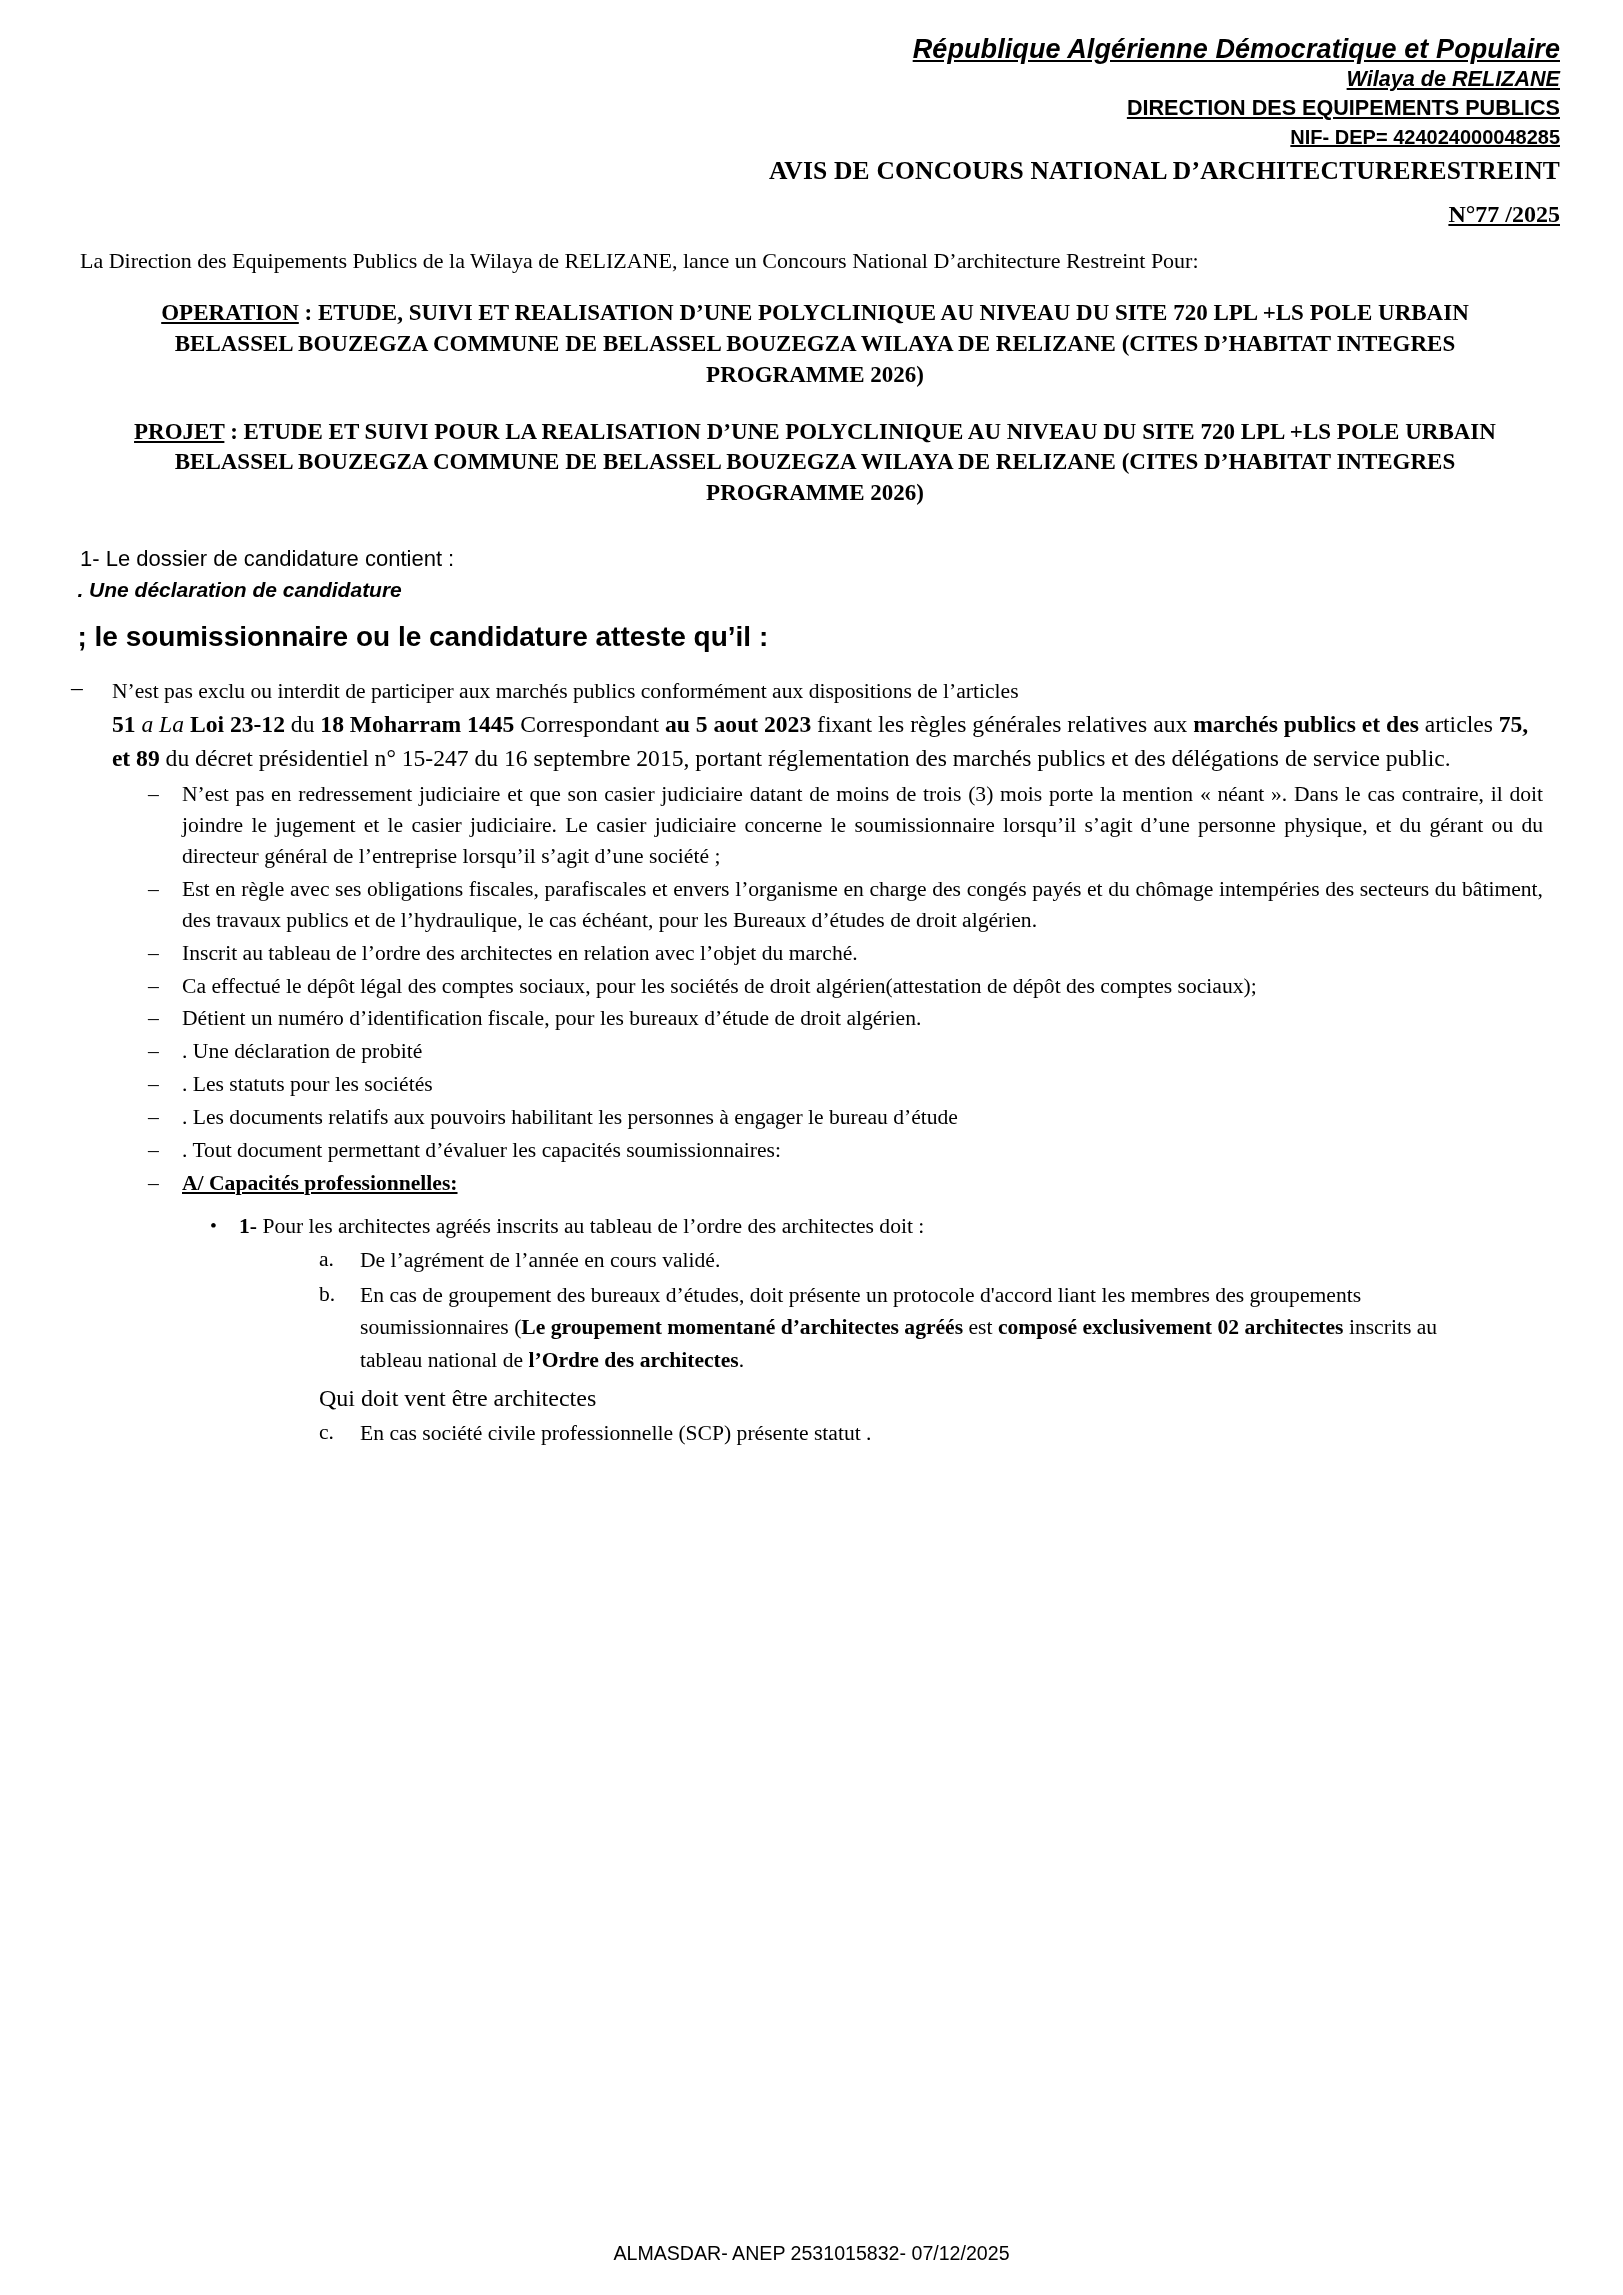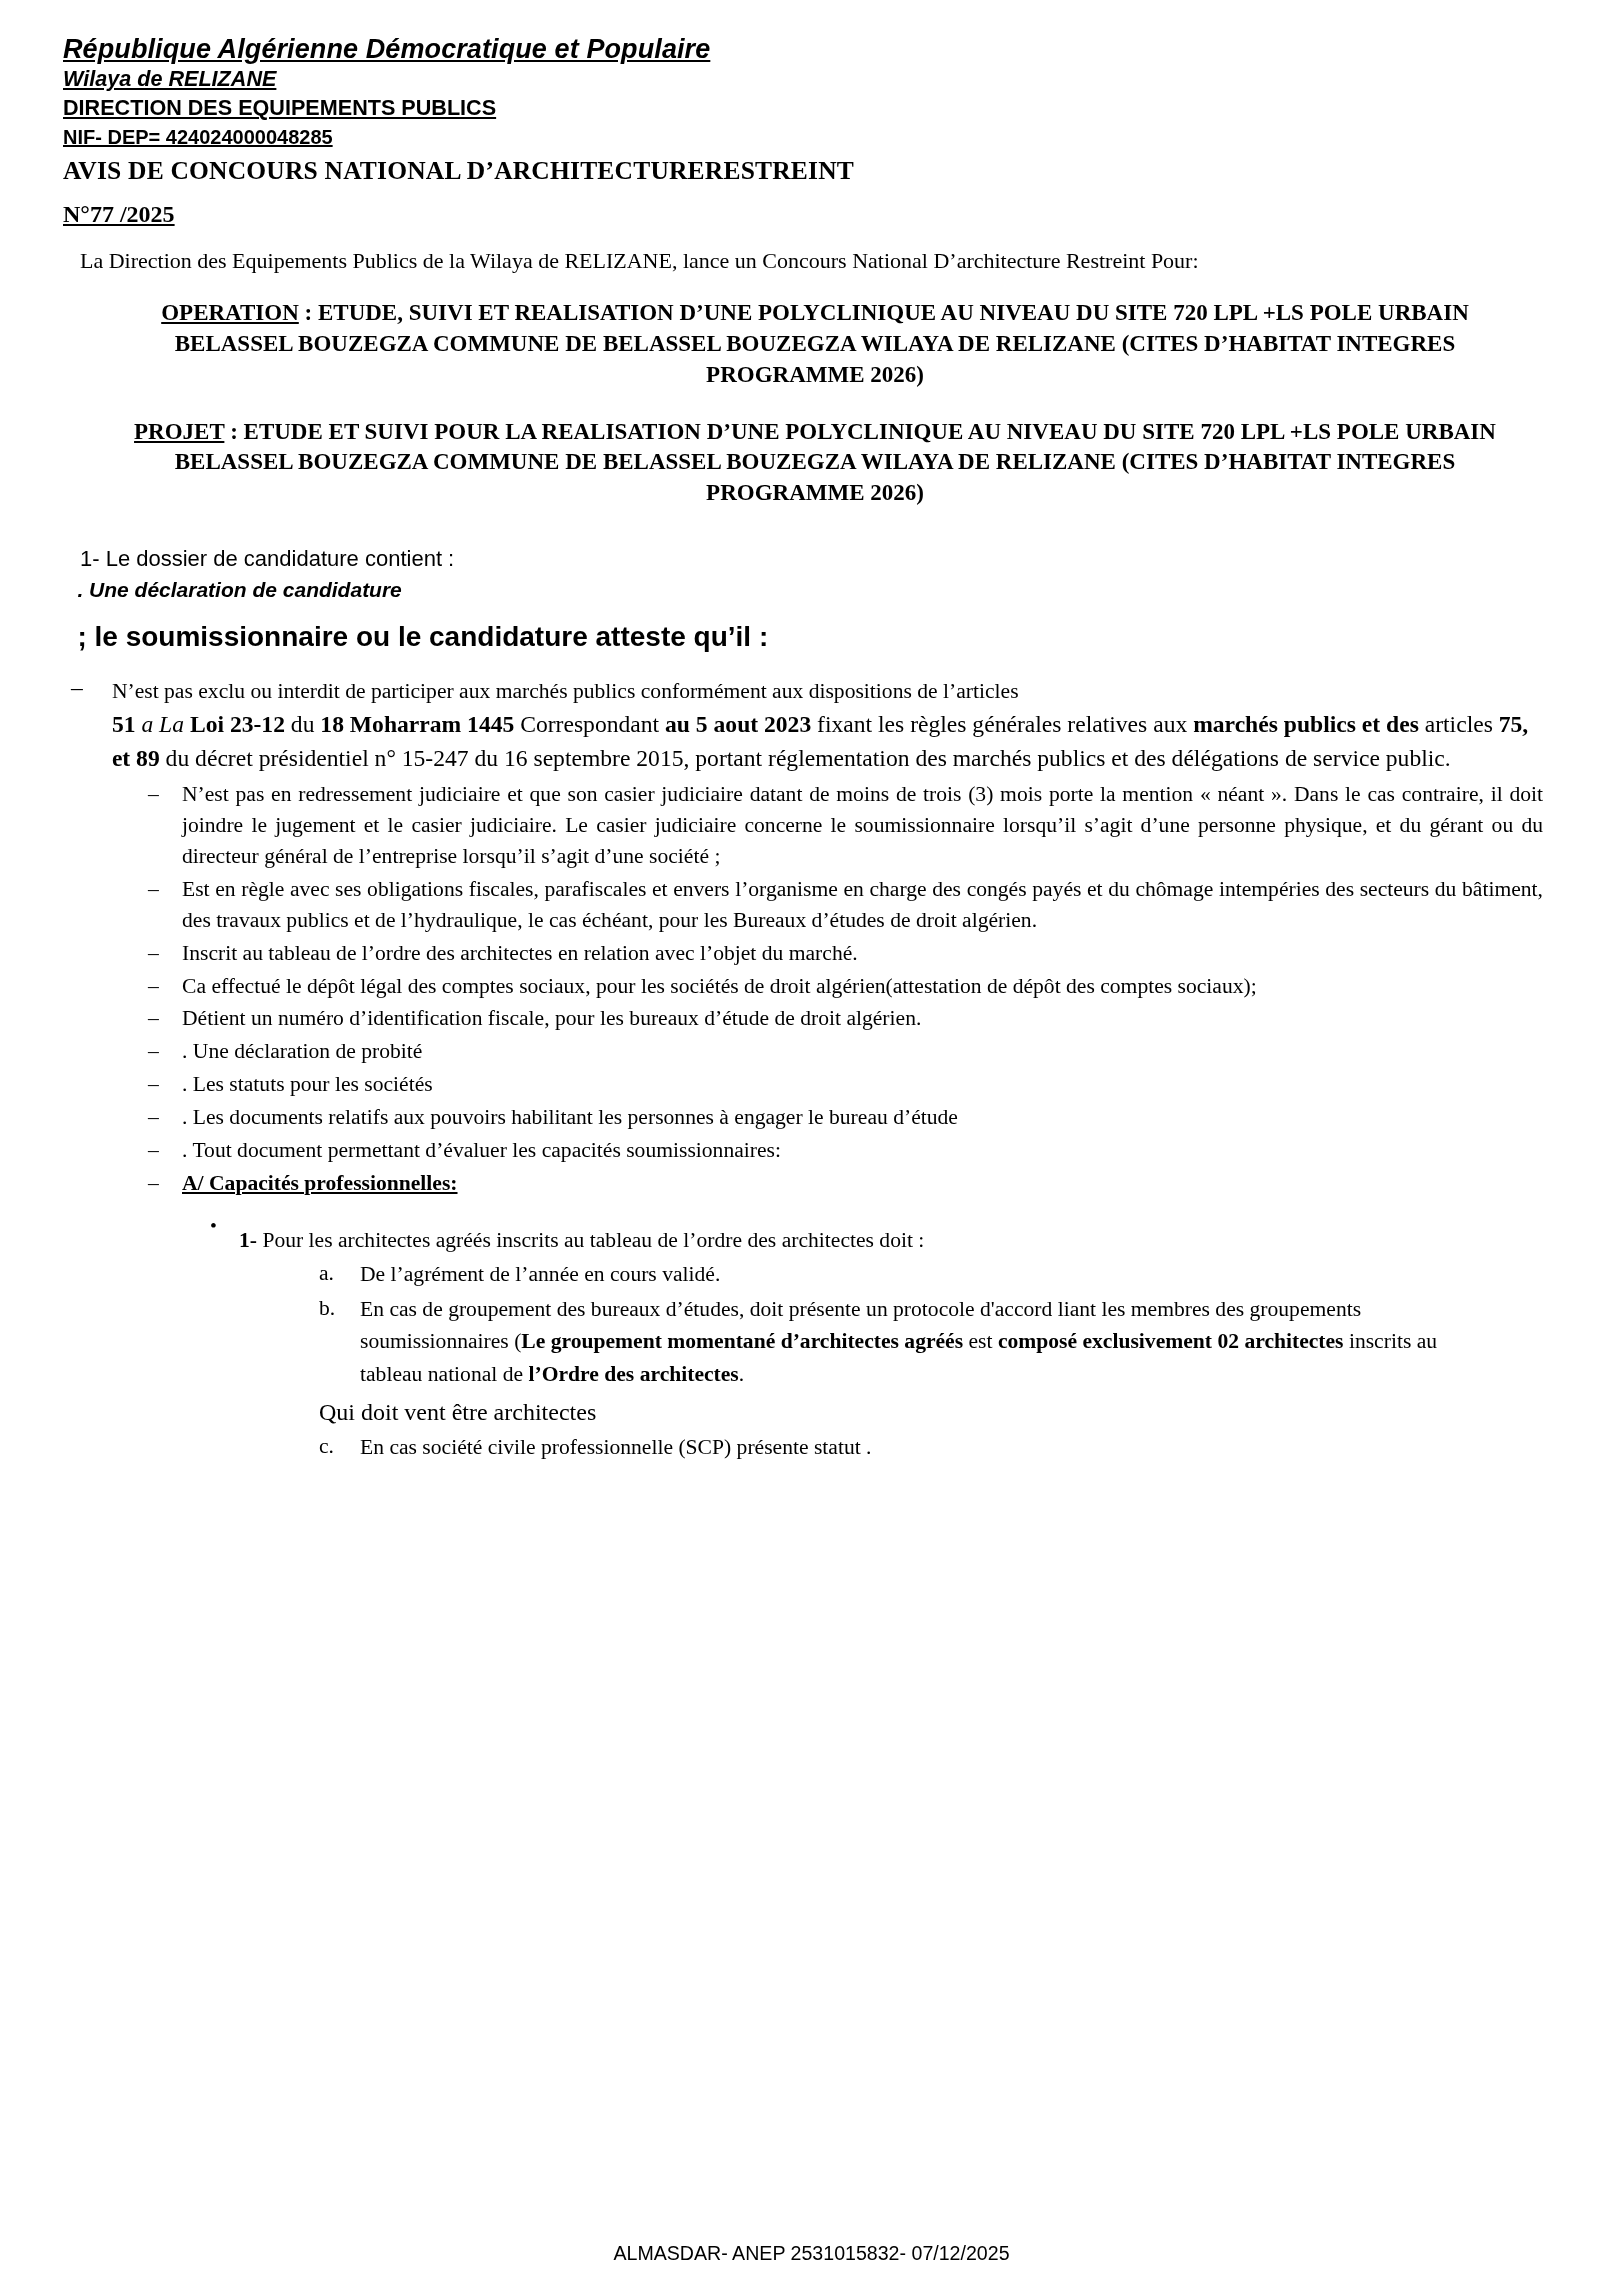--- a/index.html
+++ b/index.html
@@ -17,21 +17,21 @@
     width: 1623px;
     min-height: 2295px;
     box-sizing: border-box;
     padding: 34px 63px 19.6px 63px;
     position: relative;
     background: #ffffff;
   }
 
   
   .header {
-    text-align: left;
+    text-align: right;
   }
   .hdr-line1 {
     font-family: "Liberation Sans", "DejaVu Sans", sans-serif;
     font-style: italic;
     font-weight: bold;
     font-size: 27px;
     text-decoration: underline;
     letter-spacing: 0.1px;
     line-height: 1.12;
   }
@@ -206,21 +206,20 @@
   .bullet-item .bul {
     flex: 0 0 auto;
     width: 29px;
     font-size: 19.6px;
     line-height: 1.5;
   }
   .bullet-item .body {
     font-family: "Liberation Serif", "DejaVu Serif", serif;
     font-size: 21.6px;
     line-height: 1.45;
-    margin-top: 14px;
   }
 
   
   .letter-list {
     padding-left: 256px;
     padding-right: 98px;
     margin-top: 2.6px;
   }
   .letter-item {
     display: flex;

